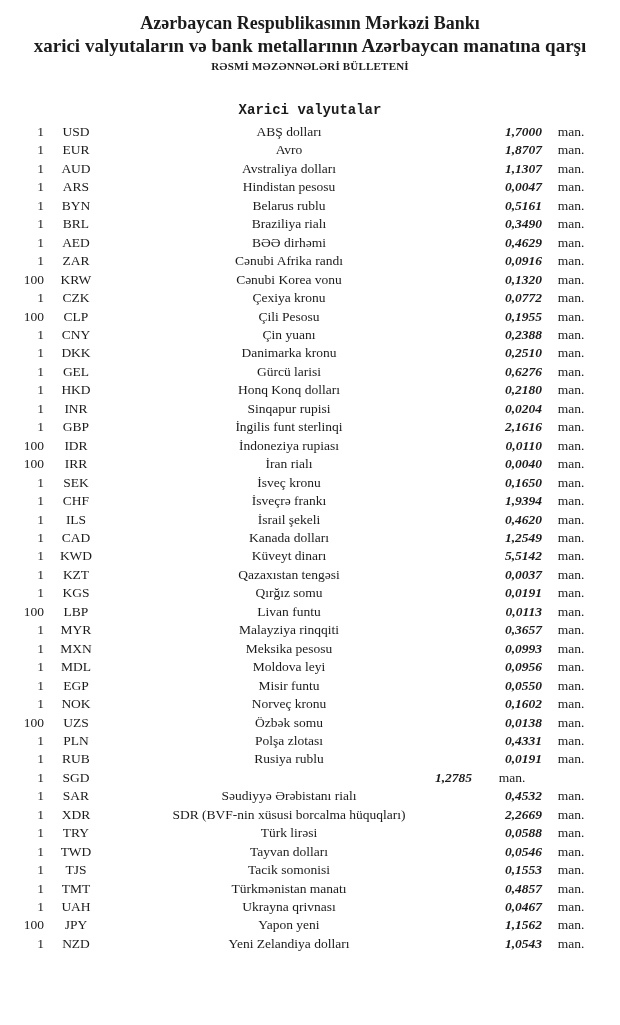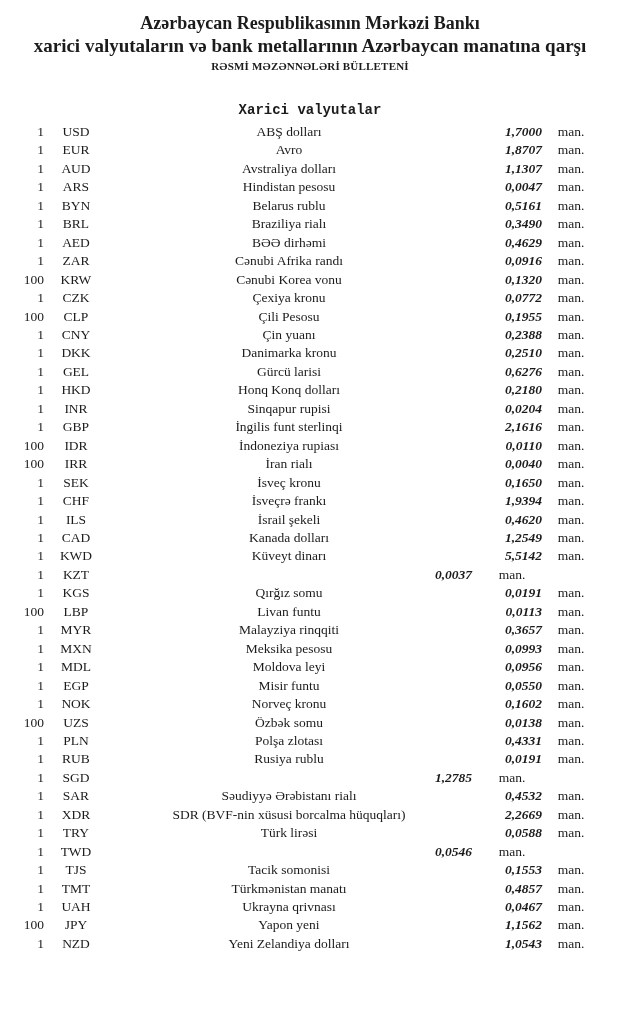--- a/index.html
+++ b/index.html
@@ -263,20 +263,21 @@
       <div class="row">
         <span class="qty">1</span>
         <span class="code">KWD</span>
         <span class="name">Küveyt dinarı</span>
         <span class="rate">5,5142</span>
         <span class="unit">man.</span>
       </div>
       <div class="row">
         <span class="qty">1</span>
         <span class="code">KZT</span>
+        <span class="name">Qazaxıstan tengəsi</span>
         <span class="rate">0,0037</span>
         <span class="unit">man.</span>
       </div>
       <div class="row">
         <span class="qty">1</span>
         <span class="code">KGS</span>
         <span class="name">Qırğız somu</span>
         <span class="rate">0,0191</span>
         <span class="unit">man.</span>
       </div>
@@ -366,20 +367,21 @@
       <div class="row">
         <span class="qty">1</span>
         <span class="code">TRY</span>
         <span class="name">Türk lirəsi</span>
         <span class="rate">0,0588</span>
         <span class="unit">man.</span>
       </div>
       <div class="row">
         <span class="qty">1</span>
         <span class="code">TWD</span>
+        <span class="name">Tayvan dolları</span>
         <span class="rate">0,0546</span>
         <span class="unit">man.</span>
       </div>
       <div class="row">
         <span class="qty">1</span>
         <span class="code">TJS</span>
         <span class="name">Tacik somonisi</span>
         <span class="rate">0,1553</span>
         <span class="unit">man.</span>
       </div>

